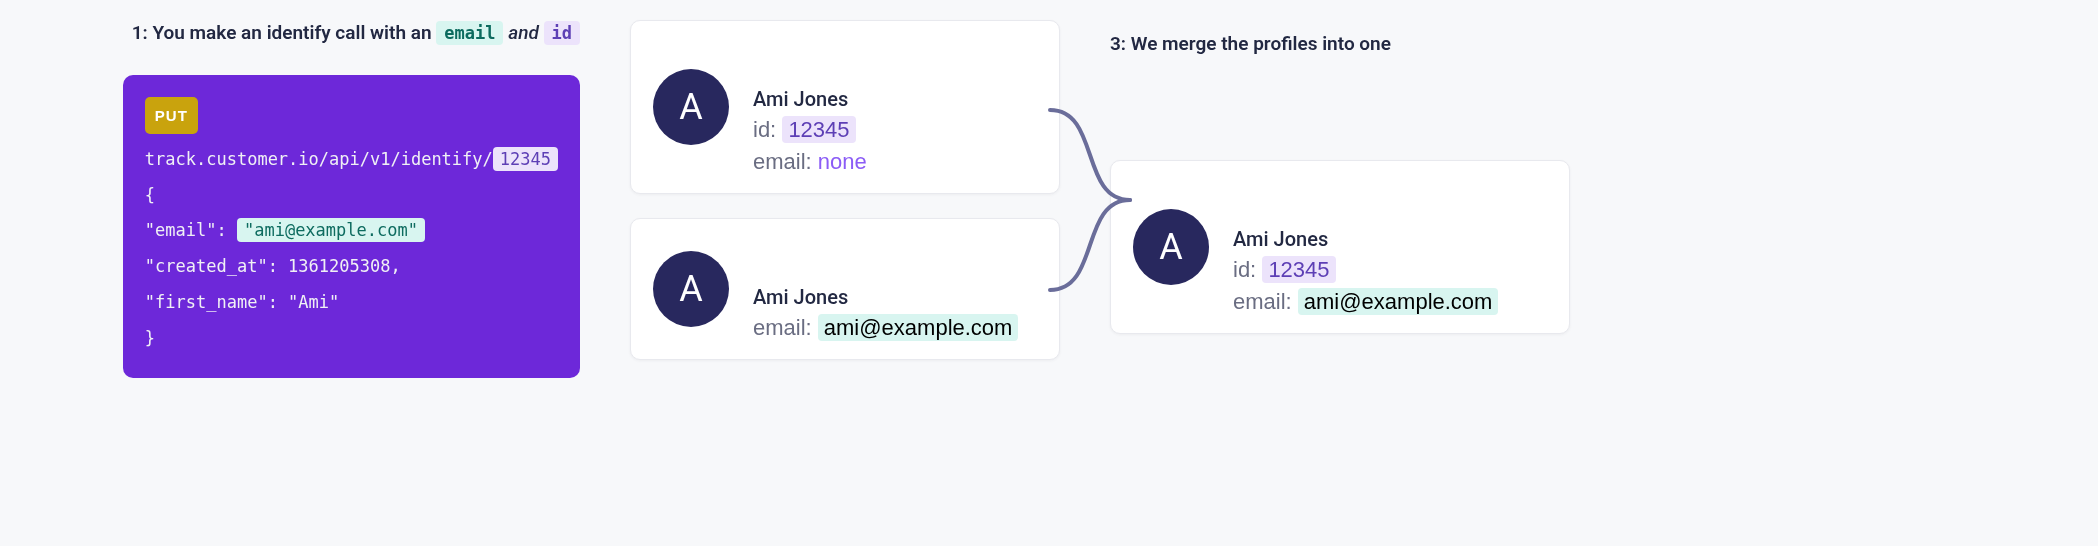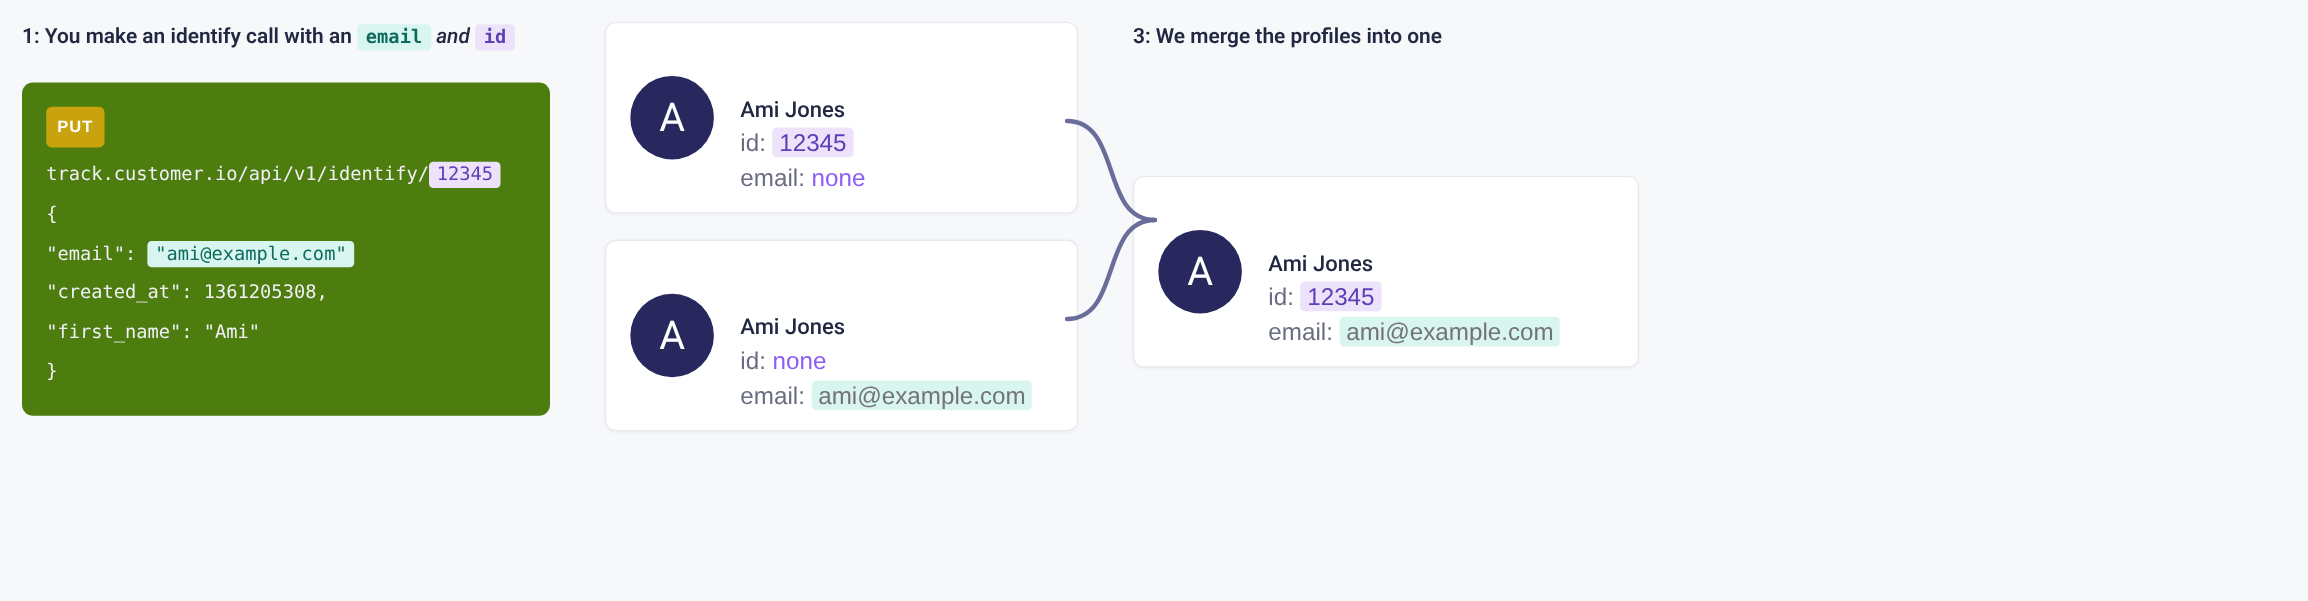--- a/index.html
+++ b/index.html
@@ -9,21 +9,21 @@
     color: #1a1a2e;
     padding: 20px;
   }
   .container {
     display: flex;
     gap: 50px;
     align-items: flex-start;
     max-width: 2098px;
   }
   .col { display: flex; flex-direction: column; }
-  .col1 { width: 480px; }
+  .col1 { width: 560px; align-items: flex-end; }
   .col2 { width: 430px; position: relative; }
   .col3 { width: 460px; position: relative; padding-top: 140px; }
 
   .step-heading {
     font-size: 19px;
     font-weight: 600;
     color: #222842;
     margin-bottom: 28px;
     line-height: 1.4;
   }
@@ -39,21 +39,21 @@
   .pill-id {
     background: #ece3fb;
     color: #5d3fb5;
     padding: 2px 8px;
     border-radius: 4px;
     font-family: ui-monospace, "SF Mono", Menlo, monospace;
     font-size: 17px;
   }
 
   .code-block {
-    background: #4d7c0f;
+    background: #6d28d9;
     color: #f0f0f5;
     border-radius: 10px;
     padding: 22px 22px;
     font-family: ui-monospace, "SF Mono", Menlo, monospace;
     font-size: 17px;
     line-height: 2.1;
   }
   .method-badge {
     display: inline-block;
     background: #c9a30d;
@@ -113,21 +113,21 @@
   }
   .none-val { color: #8b5cf6; }
   .id-val {
     background: #ece3fb;
     color: #5d3fb5;
     padding: 1px 6px;
     border-radius: 4px;
   }
   .email-val {
     background: #d8f5f0;
-    color: #737373;
+    color: #000000;
     padding: 1px 6px;
     border-radius: 4px;
   }
 
   .merge-connector {
     position: absolute;
     left: -60px;
     top: 50px;
     width: 80px;
     height: 260px;
@@ -180,33 +180,29 @@
           <span class="none-val">none</span>
         </div>
       </div>
     </div>
 
     <div class="profile-card">
       <div class="avatar">A</div>
       <div class="profile-body">
         <div class="profile-name">Ami Jones</div>
         <div class="profile-row">
-          <span>id:</span>
-          <span class="none-val">none</span>
-        </div>
-        <div class="profile-row">
           <span>email:</span>
           <span class="email-val">ami@example.com</span>
         </div>
       </div>
     </div>
   </div>
 
   <div class="col col3">
-    <div class="step-heading" style="position:absolute; top:0; left:0;">3: We merge the profiles into one</div>
+    <div class="step-heading" style="position:absolute; top:11px; left:0;">3: We merge the profiles into one</div>
 
     <div class="merge-connector">
       <svg viewBox="0 0 80 260">
         <path d="M 0 40 C 50 40, 30 130, 80 130" stroke="#6a6d9a" stroke-width="4" fill="none" stroke-linecap="round"></path>
         <path d="M 0 220 C 50 220, 30 130, 80 130" stroke="#6a6d9a" stroke-width="4" fill="none" stroke-linecap="round"></path>
       </svg>
     </div>
 
     <div class="profile-card">
       <div class="avatar">A</div>

